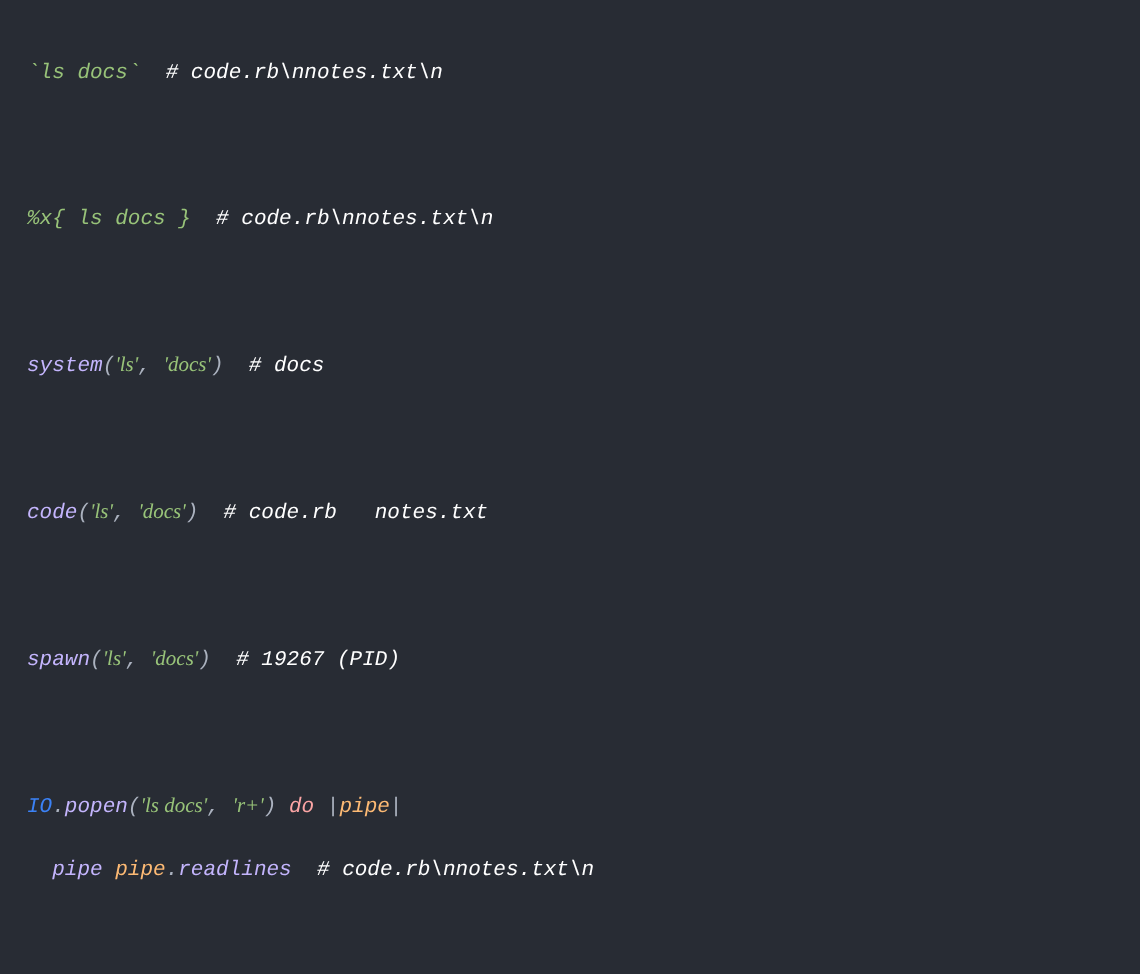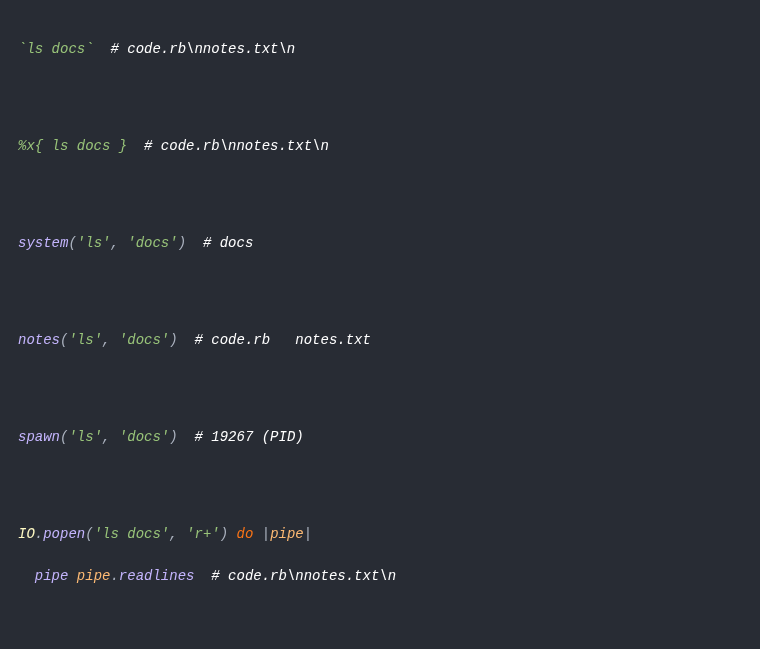--- a/index.html
+++ b/index.html
@@ -11,39 +11,39 @@
     color: #abb2bf;
     padding: 18px 18px 24px 18px;
     width: 760px;
     height: 649px;
     overflow: hidden;
   }
   .code-block { white-space: pre; font-style: italic; }
   .line { display: block; min-height: 1.5em; }
   .blank { height: 34px; }
   .tick   { color: #98c379; }      
-  .str    { color: #98c379; }      
+  .str    { color: #98c379; font-family: Liberation Serif, serif; }      
   .fn     { color: #c4b5fd; }      
-  .kw     { color: #f97316; }      
+  .kw     { color: #fca5a5; }      
   .id     { color: #fdba74; }      
-  .cls    { color: #fef9c3; margin-top: 30px; }      
+  .cls    { color: #3b82f6; margin-top: 30px; }      
   .punct  { color: #abb2bf; }      
   .cmt    { color: #ffffff; font-style: italic; }
 </style>
 </head>
 <body>
 
 <div class="code-block">
 <span class="line"><span class="tick">`</span><span class="tick">ls docs</span><span class="tick">`</span><span>  </span><span class="cmt"># code.rb\nnotes.txt\n</span></span>
 <span class="blank line"></span>
 <span class="line"><span class="tick">%x{ </span><span class="tick">ls docs</span><span class="tick"> }</span><span>  </span><span class="cmt"># code.rb\nnotes.txt\n</span></span>
 <span class="blank line"></span>
 <span class="line"><span class="fn">system</span><span class="punct">(</span><span class="str">'ls'</span><span class="punct">, </span><span class="str">'docs'</span><span class="punct">)</span><span>  </span><span class="cmt"># docs</span></span>
 <span class="blank line"></span>
-<span class="line"><span class="fn">notes</span><span class="punct">(</span><span class="str">'ls'</span><span class="punct">, </span><span class="str">'docs'</span><span class="punct">)</span><span>  </span><span class="cmt"># code.rb   notes.txt</span></span>
+<span class="line"><span class="fn">code</span><span class="punct">(</span><span class="str">'ls'</span><span class="punct">, </span><span class="str">'docs'</span><span class="punct">)</span><span>  </span><span class="cmt"># code.rb   notes.txt</span></span>
 <span class="blank line"></span>
 <span class="line"><span class="fn">spawn</span><span class="punct">(</span><span class="str">'ls'</span><span class="punct">, </span><span class="str">'docs'</span><span class="punct">)</span><span>  </span><span class="cmt"># 19267 (PID)</span></span>
 <span class="blank line"></span>
 <span class="line"><span class="cls">IO</span><span class="punct">.</span><span class="fn">popen</span><span class="punct">(</span><span class="str">'ls docs'</span><span class="punct">, </span><span class="str">'r+'</span><span class="punct">) </span><span class="kw">do</span><span class="punct"> |</span><span class="id">pipe</span><span class="punct">|</span></span>
 <span class="line"><span>  </span><span class="fn">pipe</span><span> </span><span class="id">pipe</span><span class="punct">.</span><span class="fn">readlines</span><span>  </span><span class="cmt"># code.rb\nnotes.txt\n</span></span>
 
 
 
 
 

